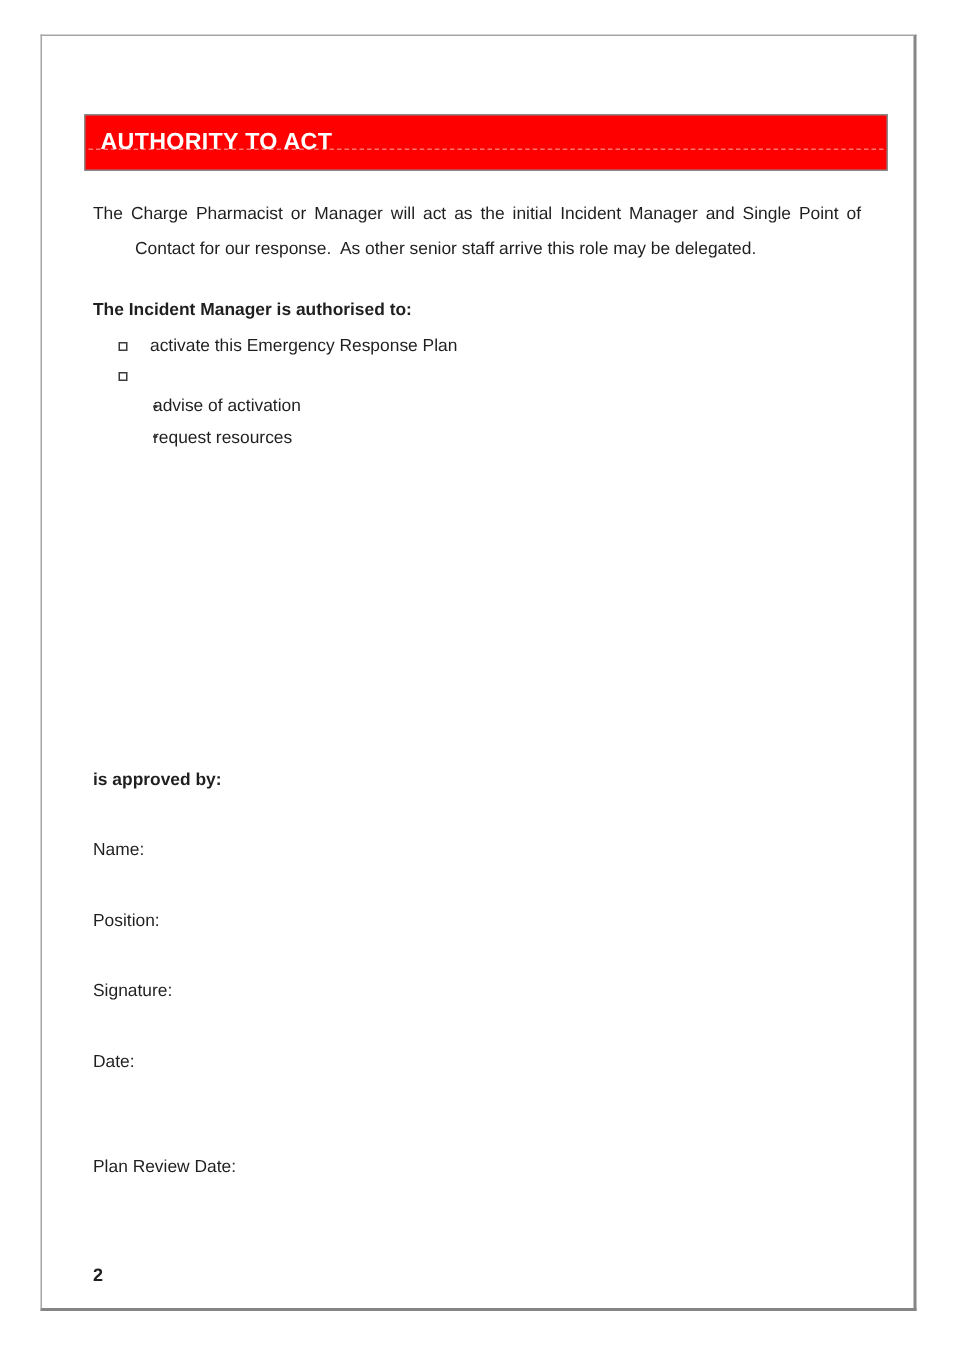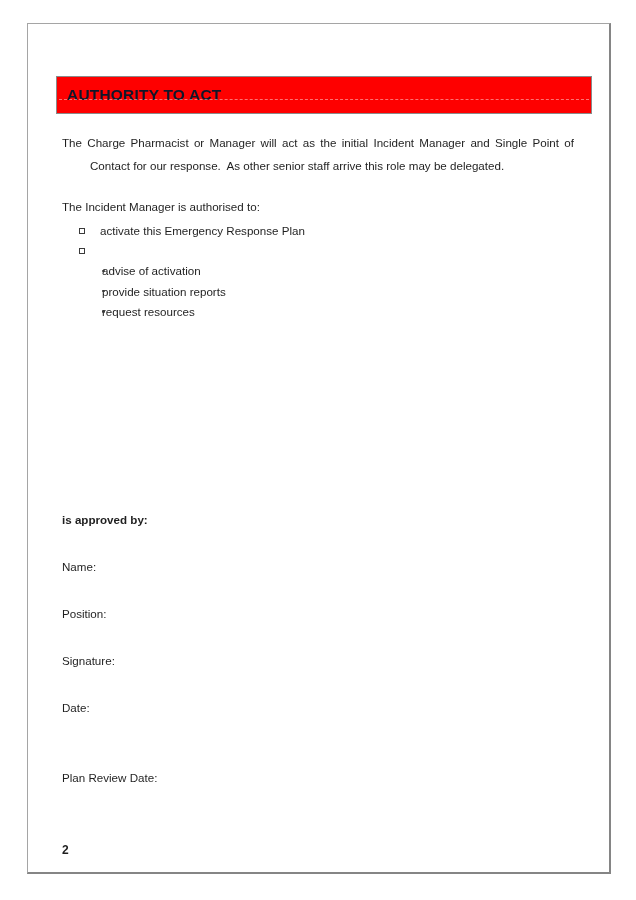--- a/index.html
+++ b/index.html
@@ -64,21 +64,21 @@
   }
   .intro .plain {
     white-space: pre-wrap;
     margin-left: 28px;
   }
   .auth-heading {
     position: absolute;
     left: 34px;
     top: 176px;
     font-size: 11.6px;
-    font-weight: normal;
+    font-weight: bold;
     white-space: nowrap;
   }
   .auth-list {
     position: absolute;
     left: 34px;
     top: 196px;
     width: 512px;
   }
   .li {
     position: relative;
@@ -144,21 +144,21 @@
     font-weight: bold;
     line-height: 1;
   }
 </style>
 </head>
 <body>
 
 <div class="page">
 
   <div class="banner" style="background: rgb(254, 0, 0);">
-    <span class="banner-title" style="color: #0f172a;">AUTHORITY TO ACT</span>
+    <span class="banner-title" style="color: #ffffff;">AUTHORITY TO ACT</span>
     <span class="banner-dash"></span>
   </div>
 
   <div class="intro">
     <div class="justify">The Charge Pharmacist or Manager will act as the initial Incident Manager and Single Point of</div>
     <div class="plain">Contact for our response.  As other senior staff arrive this role may be delegated.</div>
   </div>
 
   <div class="auth-heading">The Incident Manager is authorised to:</div>
 
@@ -169,24 +169,20 @@
     </div>
     <div class="li lvl1">
       <span class="bullet-square"></span>
     </div>
     <div class="li lvl2">
       <span class="bullet-dot"></span>
       <span class="txt">advise of activation</span>
     </div>
     <div class="li lvl2">
       <span class="bullet-dot"></span>
-      <span class="txt">provide situation reports</span>
-    </div>
-    <div class="li lvl2">
-      <span class="bullet-dot"></span>
       <span class="txt">request resources</span>
     </div>
   </div>
 
 
   <div class="label bold approved">is approved by:</div>
 
   <div class="label f-name">Name:</div>
   <div class="label f-position">Position:</div>
   <div class="label f-signature">Signature:</div>

